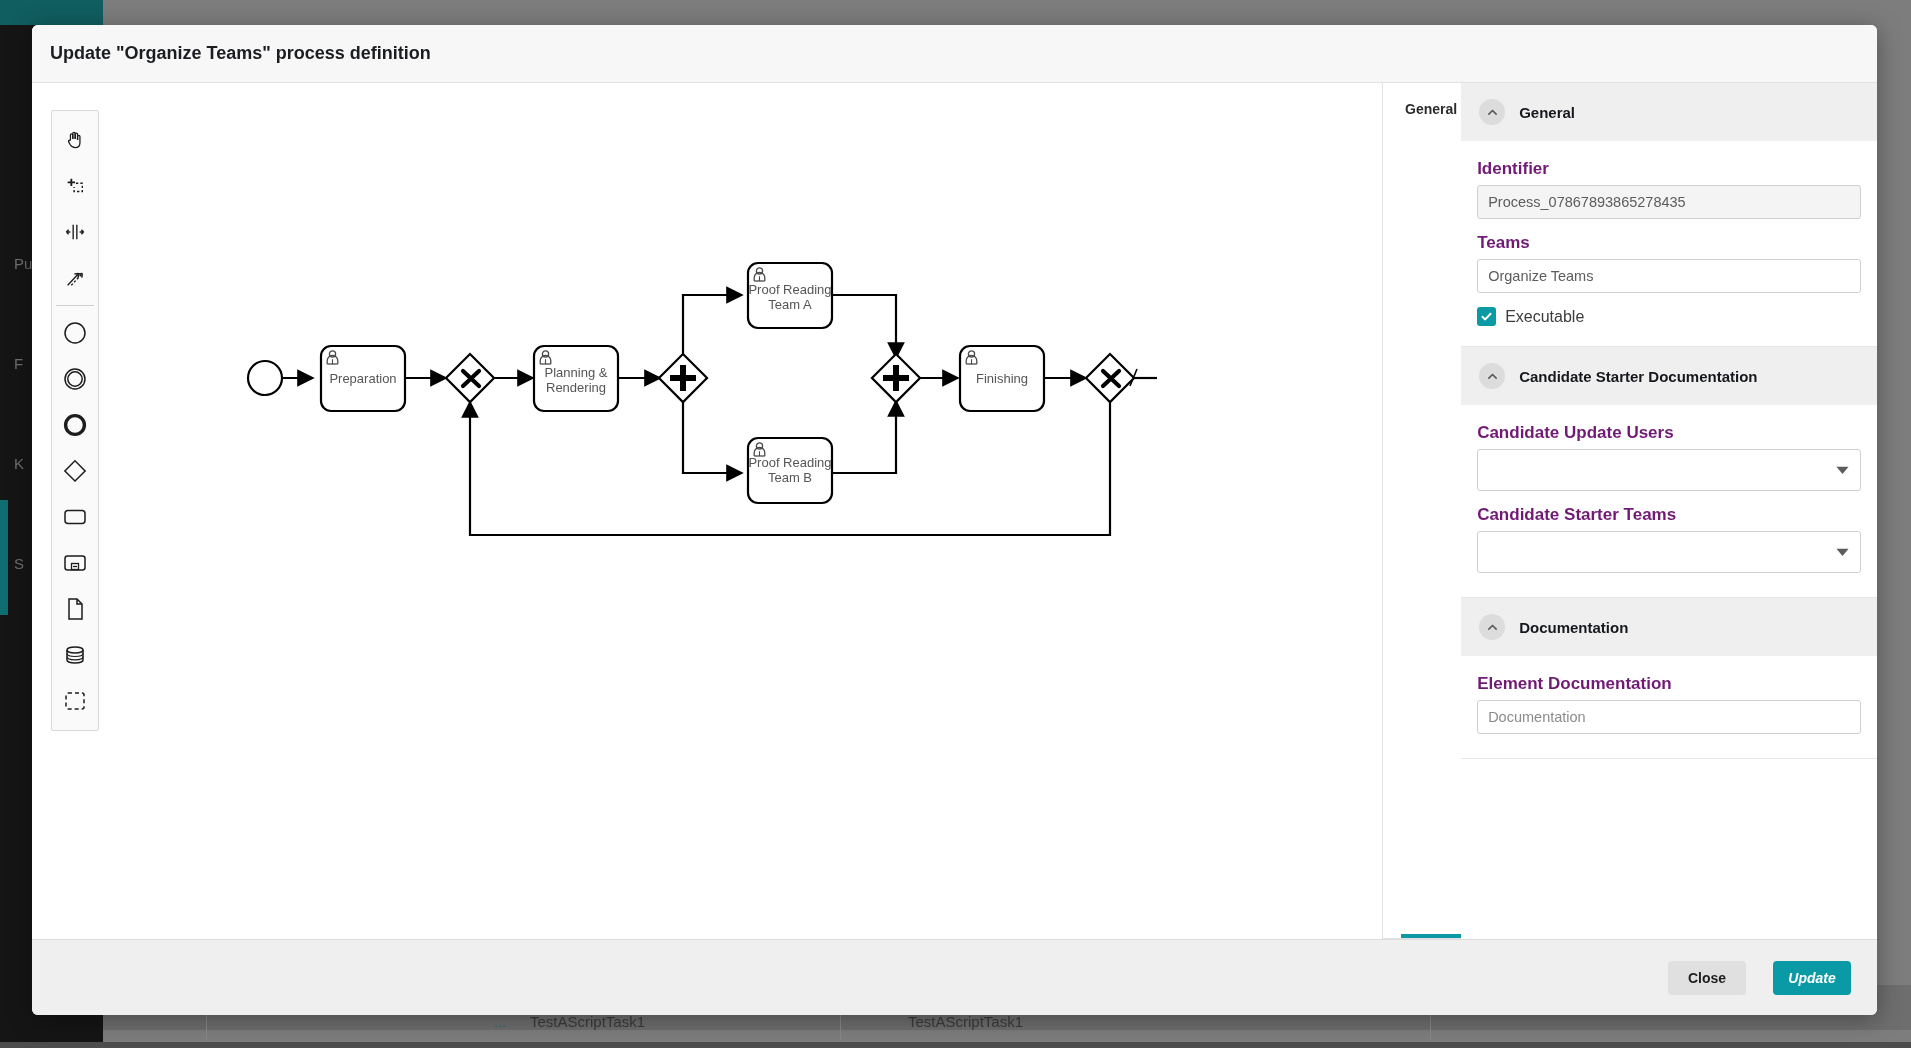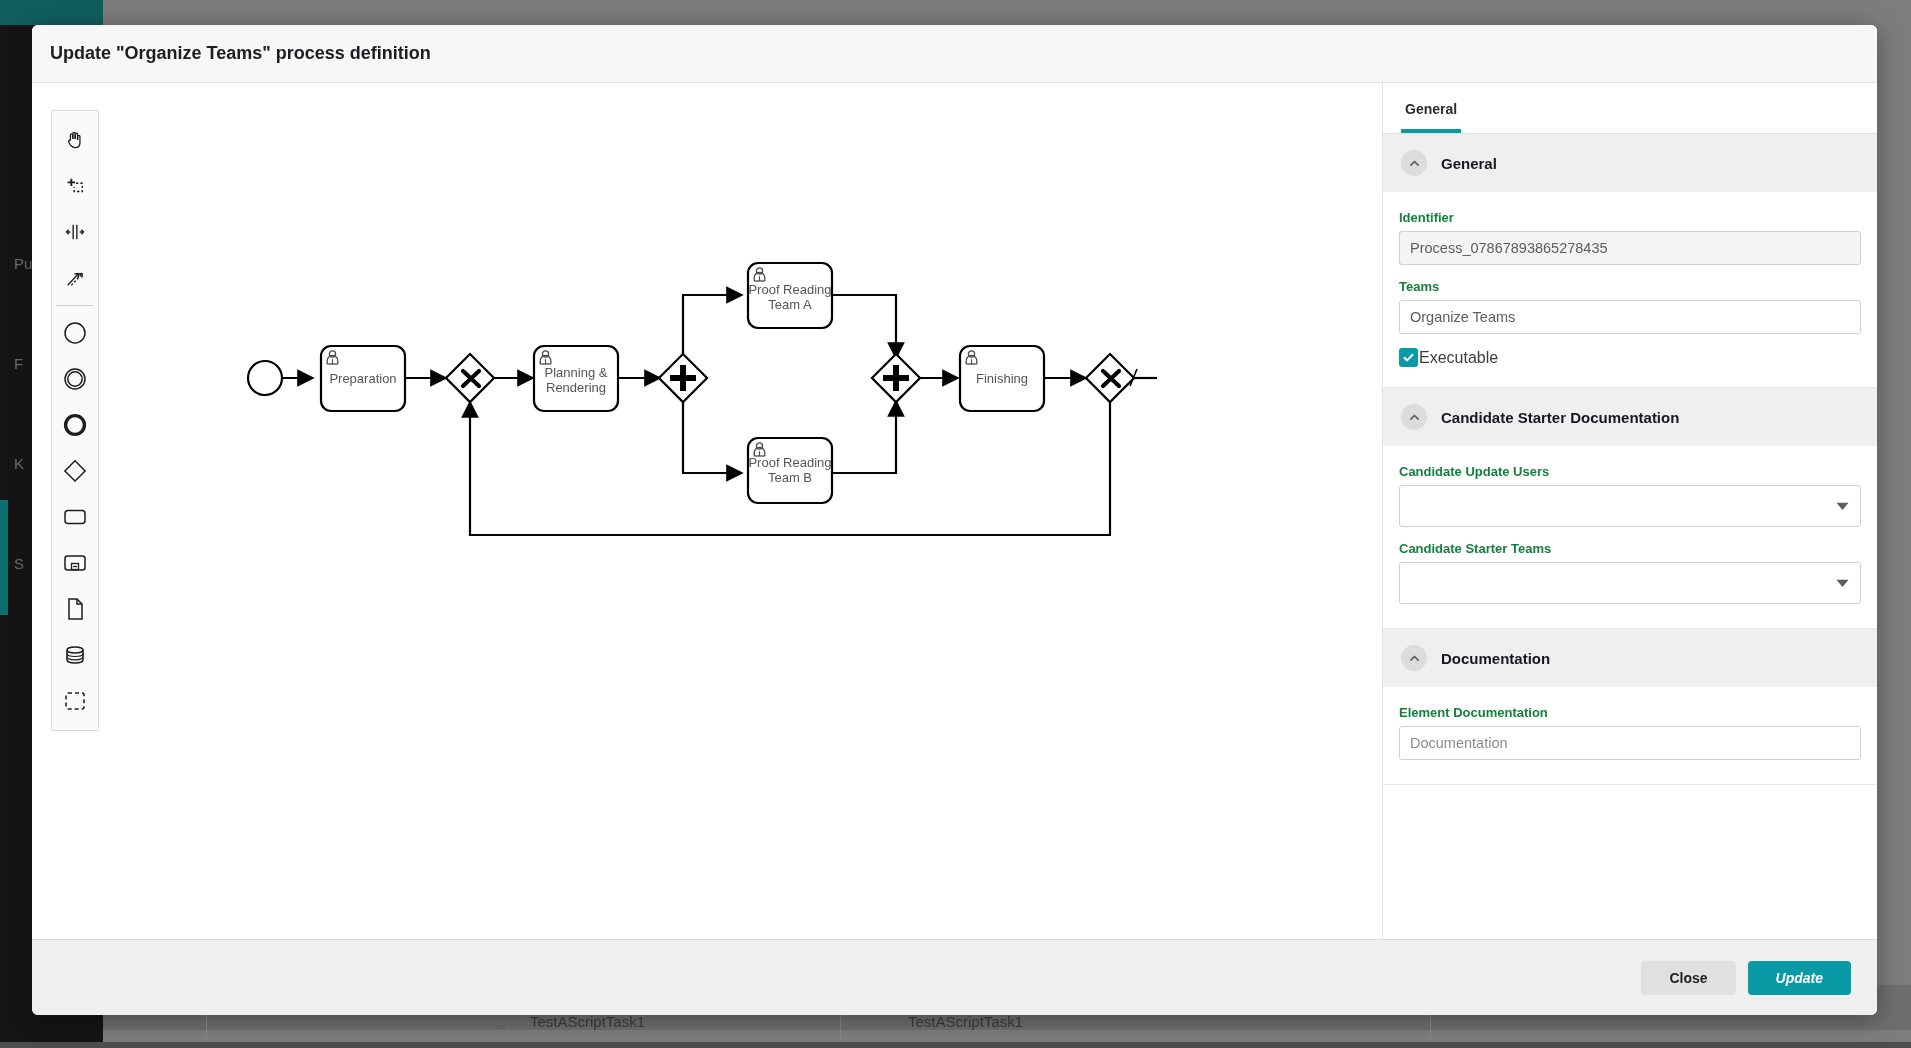--- a/index.html
+++ b/index.html
@@ -97,21 +97,21 @@
   }
   .palette-sep {
     width: 38px; height: 1px; background: #cfcfcf; margin: 4px 0;
   }
 
   #bpmn-svg { position: absolute; left: 0; top: 0; }
 
   
   #props {
     flex: 0 0 494px; width: 494px;
-    display: flex; flex-direction: column;
+    display: flex; 
     background: #ffffff;
     min-height: 0;
   }
   #props-tabs {
     flex: 0 0 auto;
     border-bottom: 1px solid #e0e0e0;
     padding: 18px 0 0 18px;
     display: flex;
   }
   .props-tab {
@@ -136,21 +136,21 @@
     background: #dcdcdc;
     display: flex; align-items: center; justify-content: center;
     margin-right: 14px; flex: 0 0 26px;
   }
   .group-title { font-size: 15px; font-weight: bold; color: #16181d; }
 
   .group-body { padding: 18px 16px 20px 16px; border-bottom: 1px solid #e6e6e6; }
   .field { margin-bottom: 14px; }
   .field:last-child { margin-bottom: 4px; }
   .field-label {
-    font-size: 13px; font-weight: bold; color: #15803d;
+    font-size: 17px; font-weight: bold; color: #701a75;
     display: block; margin-bottom: 6px;
   }
   .field-input {
     width: 100%; height: 34px;
     border: 1px solid #cfcfcf; border-radius: 3px;
     padding: 0 10px;
     font-size: 14.5px; color: #5c5c5c;
     font-family: "Liberation Sans", sans-serif;
     background: #fff;
   }
@@ -165,21 +165,21 @@
     font-size: 14.5px; color: #444;
     font-family: "Liberation Sans", sans-serif;
     appearance: none; -webkit-appearance: none;
     cursor: pointer;
   }
   .select-caret {
     position: absolute; right: 12px; top: 50%; transform: translateY(-50%);
     pointer-events: none;
   }
 
-  .checkbox-row { display: flex; align-items: center; gap: 1px; margin-top: 4px; }
+  .checkbox-row { display: flex; align-items: center; gap: 9px; margin-top: 4px; }
   .cbox {
     width: 19px; height: 19px; border-radius: 3px;
     background: #0a9aa6;
     display: flex; align-items: center; justify-content: center;
     flex: 0 0 19px; cursor: pointer;
   }
   .cbox-label { font-size: 16px; color: #3c3c3c; }
 
   
   #modal-footer {
@@ -187,21 +187,21 @@
     background: #efefef;
     border-top: 1px solid #dcdcdc;
     display: flex; align-items: center; justify-content: flex-end;
     padding: 0 26px; gap: 12px;
   }
   .btn {
     height: 34px; min-width: 78px;
     border: none; border-radius: 4px;
     font-size: 14px; font-weight: bold;
     font-family: "Liberation Sans", sans-serif;
-    cursor: pointer; padding: 0 28px;
+    cursor: pointer; padding: 0 12px; margin-left: 15px;
   }
   .btn-secondary { background: #e0e0e0; color: #1d1d1d; }
   .btn-primary { background: #0a9aa6; color: #ffffff; font-style: italic; }
 
   
   .bpmn-label {
     font-family: "Liberation Sans", sans-serif;
     font-size: 13px; fill: #555555;
   }
 </style>

